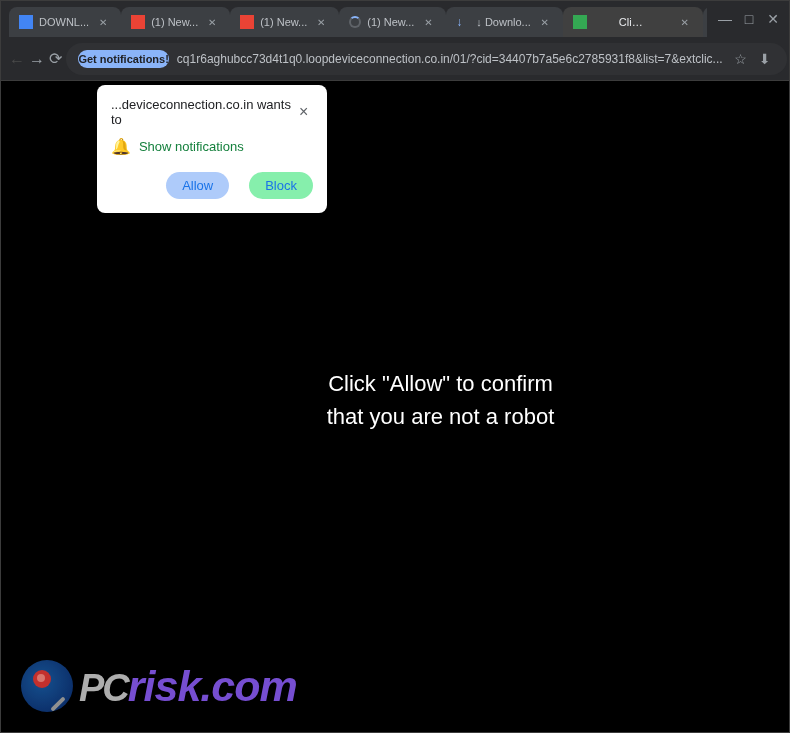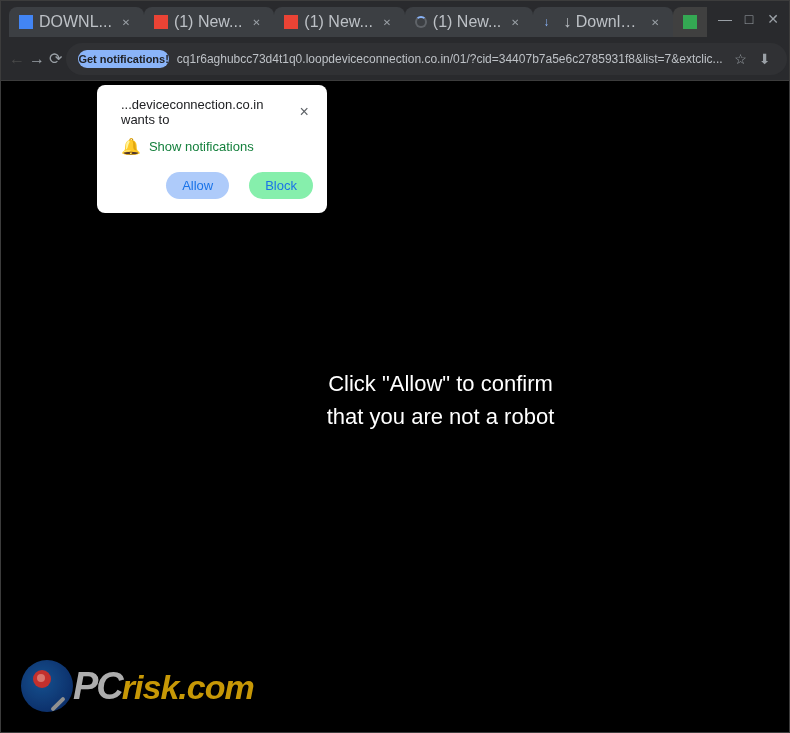--- a/index.html
+++ b/index.html
@@ -67,21 +67,21 @@
       width: 14px;
       height: 14px;
       flex-shrink: 0;
     }
 
     .tab-title {
       overflow: hidden;
       text-overflow: ellipsis;
       white-space: nowrap;
       flex: 1;
-      font-size: 16px;
+      font-size: 11px;
     }
 
     .tab-close {
       width: 16px;
       height: 16px;
       border-radius: 50%;
       display: flex;
       align-items: center;
       justify-content: center;
       font-size: 10px;
@@ -192,21 +192,21 @@
 
     
     .notification-popup {
       position: absolute;
       top: 4px;
       left: 96px;
       width: 230px;
       background: #fff;
       border-radius: 8px;
       box-shadow: 0 4px 20px rgba(0,0,0,0.35);
-      padding: 12px 14px 14px 24px;
+      padding: 12px 14px 14px 14px;
       z-index: 10;
     }
 
     .popup-header {
       display: flex;
       align-items: center;
       justify-content: space-between;
       margin-bottom: 10px;
     }
 
@@ -283,20 +283,21 @@
       line-height: 1.5;
     }
 
     
     .pcrisk-watermark {
       position: absolute;
       bottom: 20px;
       left: 20px;
       display: flex;
       align-items: center;
+      gap: 6px;
       opacity: 0.85;
     }
 
     .pcrisk-logo-circle {
       width: 52px;
       height: 52px;
       border-radius: 50%;
       background: radial-gradient(circle at 40% 40%, #1a5fa8, #0a2a6e);
       display: flex;
       align-items: center;
@@ -348,23 +349,23 @@
       font-size: 38px;
       font-weight: 900;
       color: #cccccc;
       font-style: italic;
       letter-spacing: -2px;
       text-shadow: 2px 2px 4px rgba(0,0,0,0.5);
       font-family: 'Arial Black', Arial, sans-serif;
     }
 
     .pcrisk-risk {
-      font-size: 34px;
+      font-size: 43px;
       font-weight: 900;
-      color: #eab308;
+      color: #8b5cf6;
       font-style: italic;
       letter-spacing: -1px;
       font-family: 'Arial Black', Arial, sans-serif;
     }
 
     .favicon-download {
       background: #4285f4;
     }
     .favicon-new {
       background: #ea4335;

